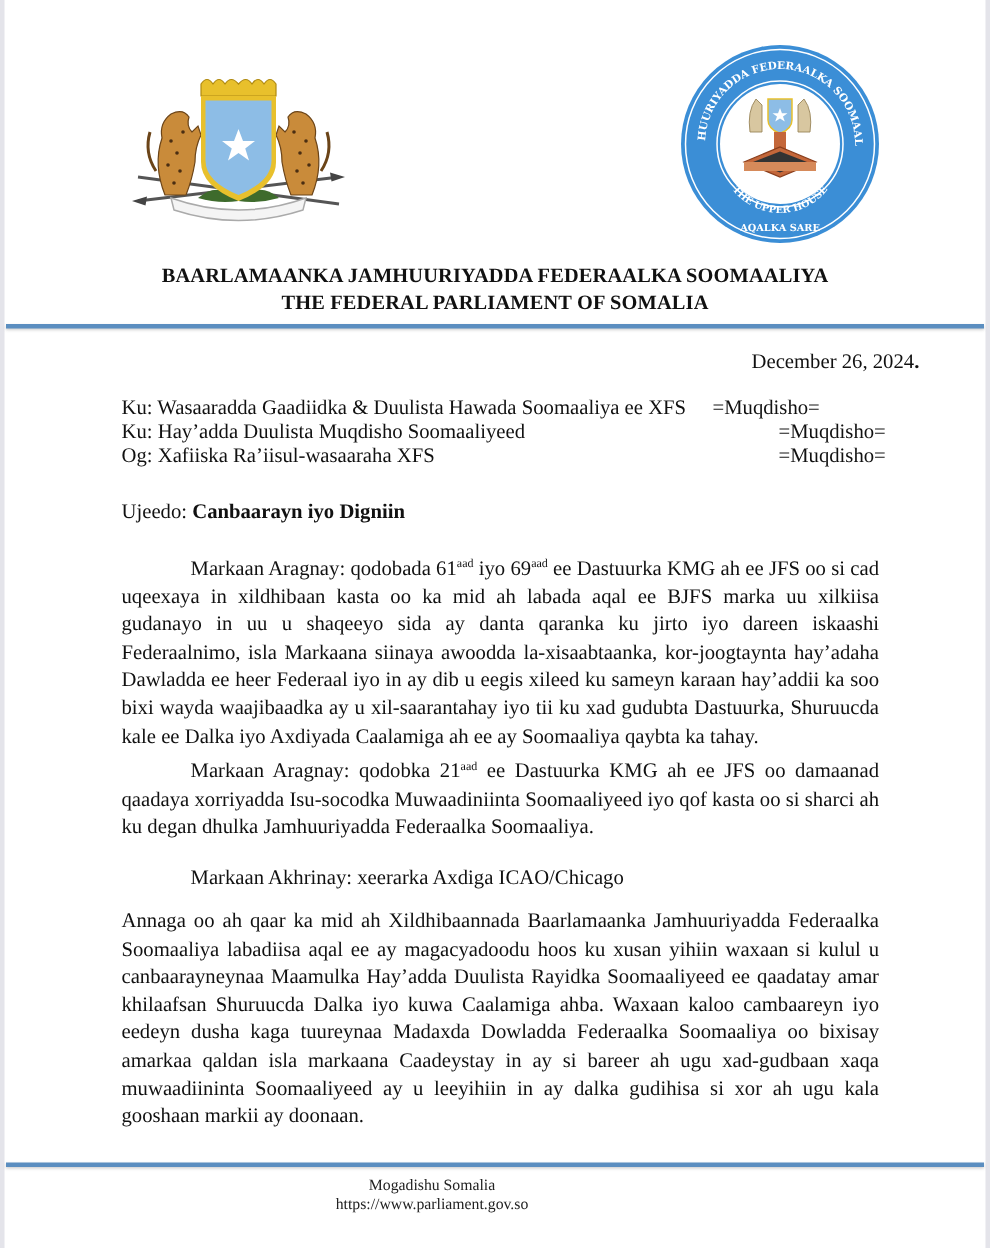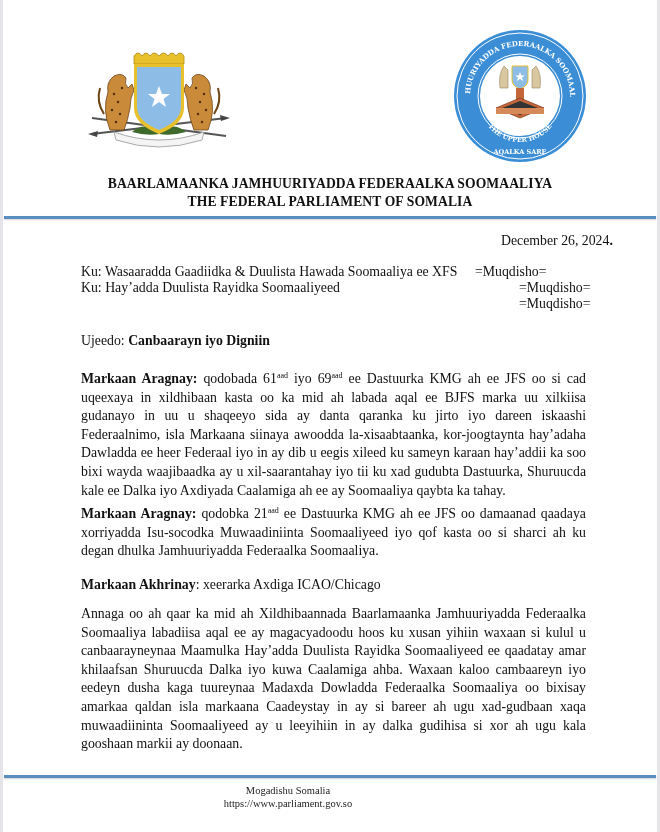--- a/index.html
+++ b/index.html
@@ -38,21 +38,21 @@
     .recipient-row .to { position: absolute; left: 0; }
     .recipient-row .loc { position: absolute; padding-left: 20px; }
 
     .subject { position: absolute; left: 81px; top: 333px; font-size: 13.8px; }
     .subject b { font-weight: bold; }
 
     .para {
       position: absolute; left: 81px; width: 505px; font-size: 13.8px; line-height: 18.6px;
       text-align: justify; text-align-last: left;
     }
-    .para b { font-weight: bold; }
+    .para b { font-weight: normal; margin-left: 46px; }
     .para sup { font-size: 8px; vertical-align: 5px; line-height: 0; }
     .p1 { top: 370px; }
     .p2 { top: 505px; }
     .p3 { top: 576px; }
     .p4 { top: 605px; }
 
     .footer { position: absolute; left: 0; width: 576px; text-align: center; font-size: 10.5px; line-height: 13px; color: #222; }
     .footer.l1 { top: 784px; }
     .footer.l2 { top: 797px; }
   </style>
@@ -139,24 +139,25 @@
 <div class="rule top"></div>
 
 <div class="date"><span>December 26, 2024</span><b>.</b></div>
 
 <div class="recipients">
   <div class="recipient-row">
     <span class="to">Ku: Wasaaradda Gaadiidka &amp; Duulista Hawada Soomaaliya ee XFS</span>
     <span class="loc" style="left:374px;">=Muqdisho=</span>
   </div>
   <div class="recipient-row">
-    <span class="to">Ku: Hay’adda Duulista Rayidka Soomaaliyeed</span>
+    <span class="to">Ku: Hay’adda Duulista Muqdisho Soomaaliyeed</span>
     <span class="loc" style="left:418px;">=Muqdisho=</span>
   </div>
   <div class="recipient-row">
+    <span class="to">Og: Xafiiska Ra’iisul-wasaaraha XFS</span>
     <span class="loc" style="left:418px;">=Muqdisho=</span>
   </div>
 </div>
 
 <div class="subject"><span>Ujeedo: </span><b>Canbaarayn iyo Digniin</b></div>
 
 <div class="para p1"><b>Markaan Aragnay:</b><span> qodobada 61</span><sup>aad</sup><span> iyo 69</span><sup>aad</sup><span>  ee Dastuurka KMG ah ee JFS oo si cad uqeexaya in xildhibaan kasta oo ka mid ah labada aqal ee BJFS marka uu xilkiisa gudanayo in uu u shaqeeyo sida ay danta qaranka ku jirto iyo dareen iskaashi Federaalnimo, isla Markaana siinaya awoodda la-xisaabtaanka, kor-joogtaynta hay’adaha Dawladda ee heer Federaal iyo in ay dib u eegis xileed ku sameyn karaan hay’addii ka soo bixi wayda waajibaadka ay u xil-saarantahay iyo tii ku xad gudubta Dastuurka, Shuruucda kale ee Dalka iyo Axdiyada Caalamiga ah ee ay Soomaaliya qaybta ka tahay.</span></div>
 
 <div class="para p2"><b>Markaan Aragnay:</b><span> qodobka 21</span><sup>aad</sup><span> ee Dastuurka KMG ah ee JFS oo  damaanad qaadaya xorriyadda Isu-socodka Muwaadiniinta Soomaaliyeed iyo qof kasta oo si sharci ah ku degan dhulka Jamhuuriyadda Federaalka Soomaaliya.</span></div>
 

